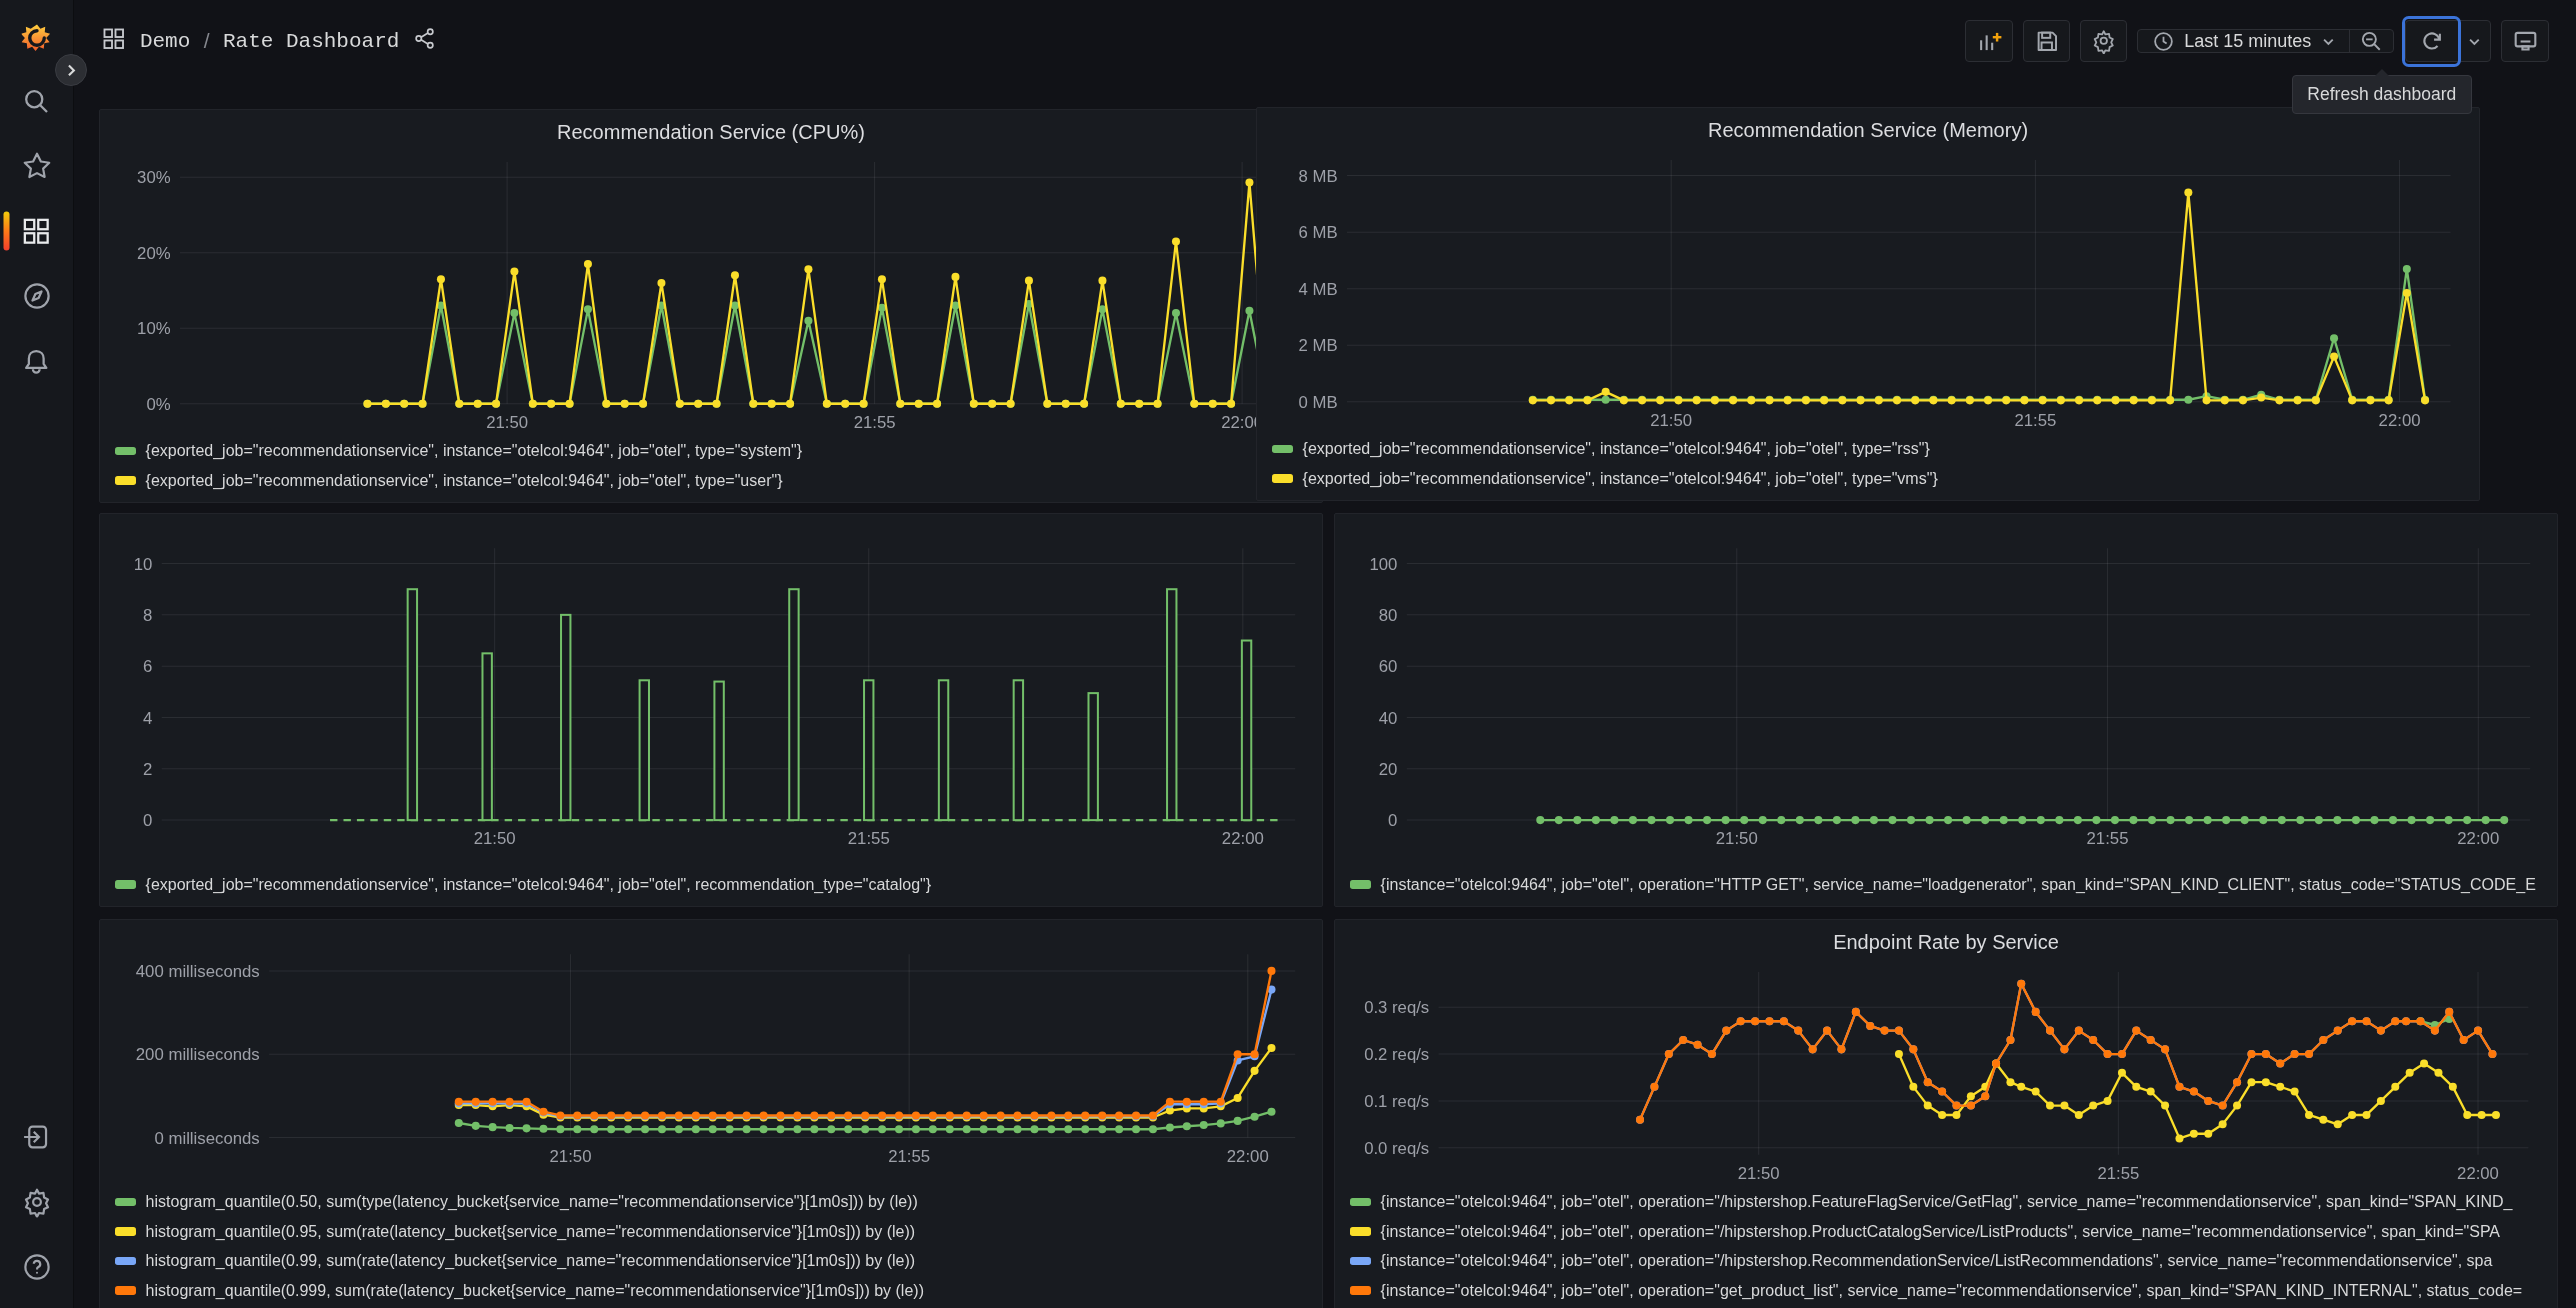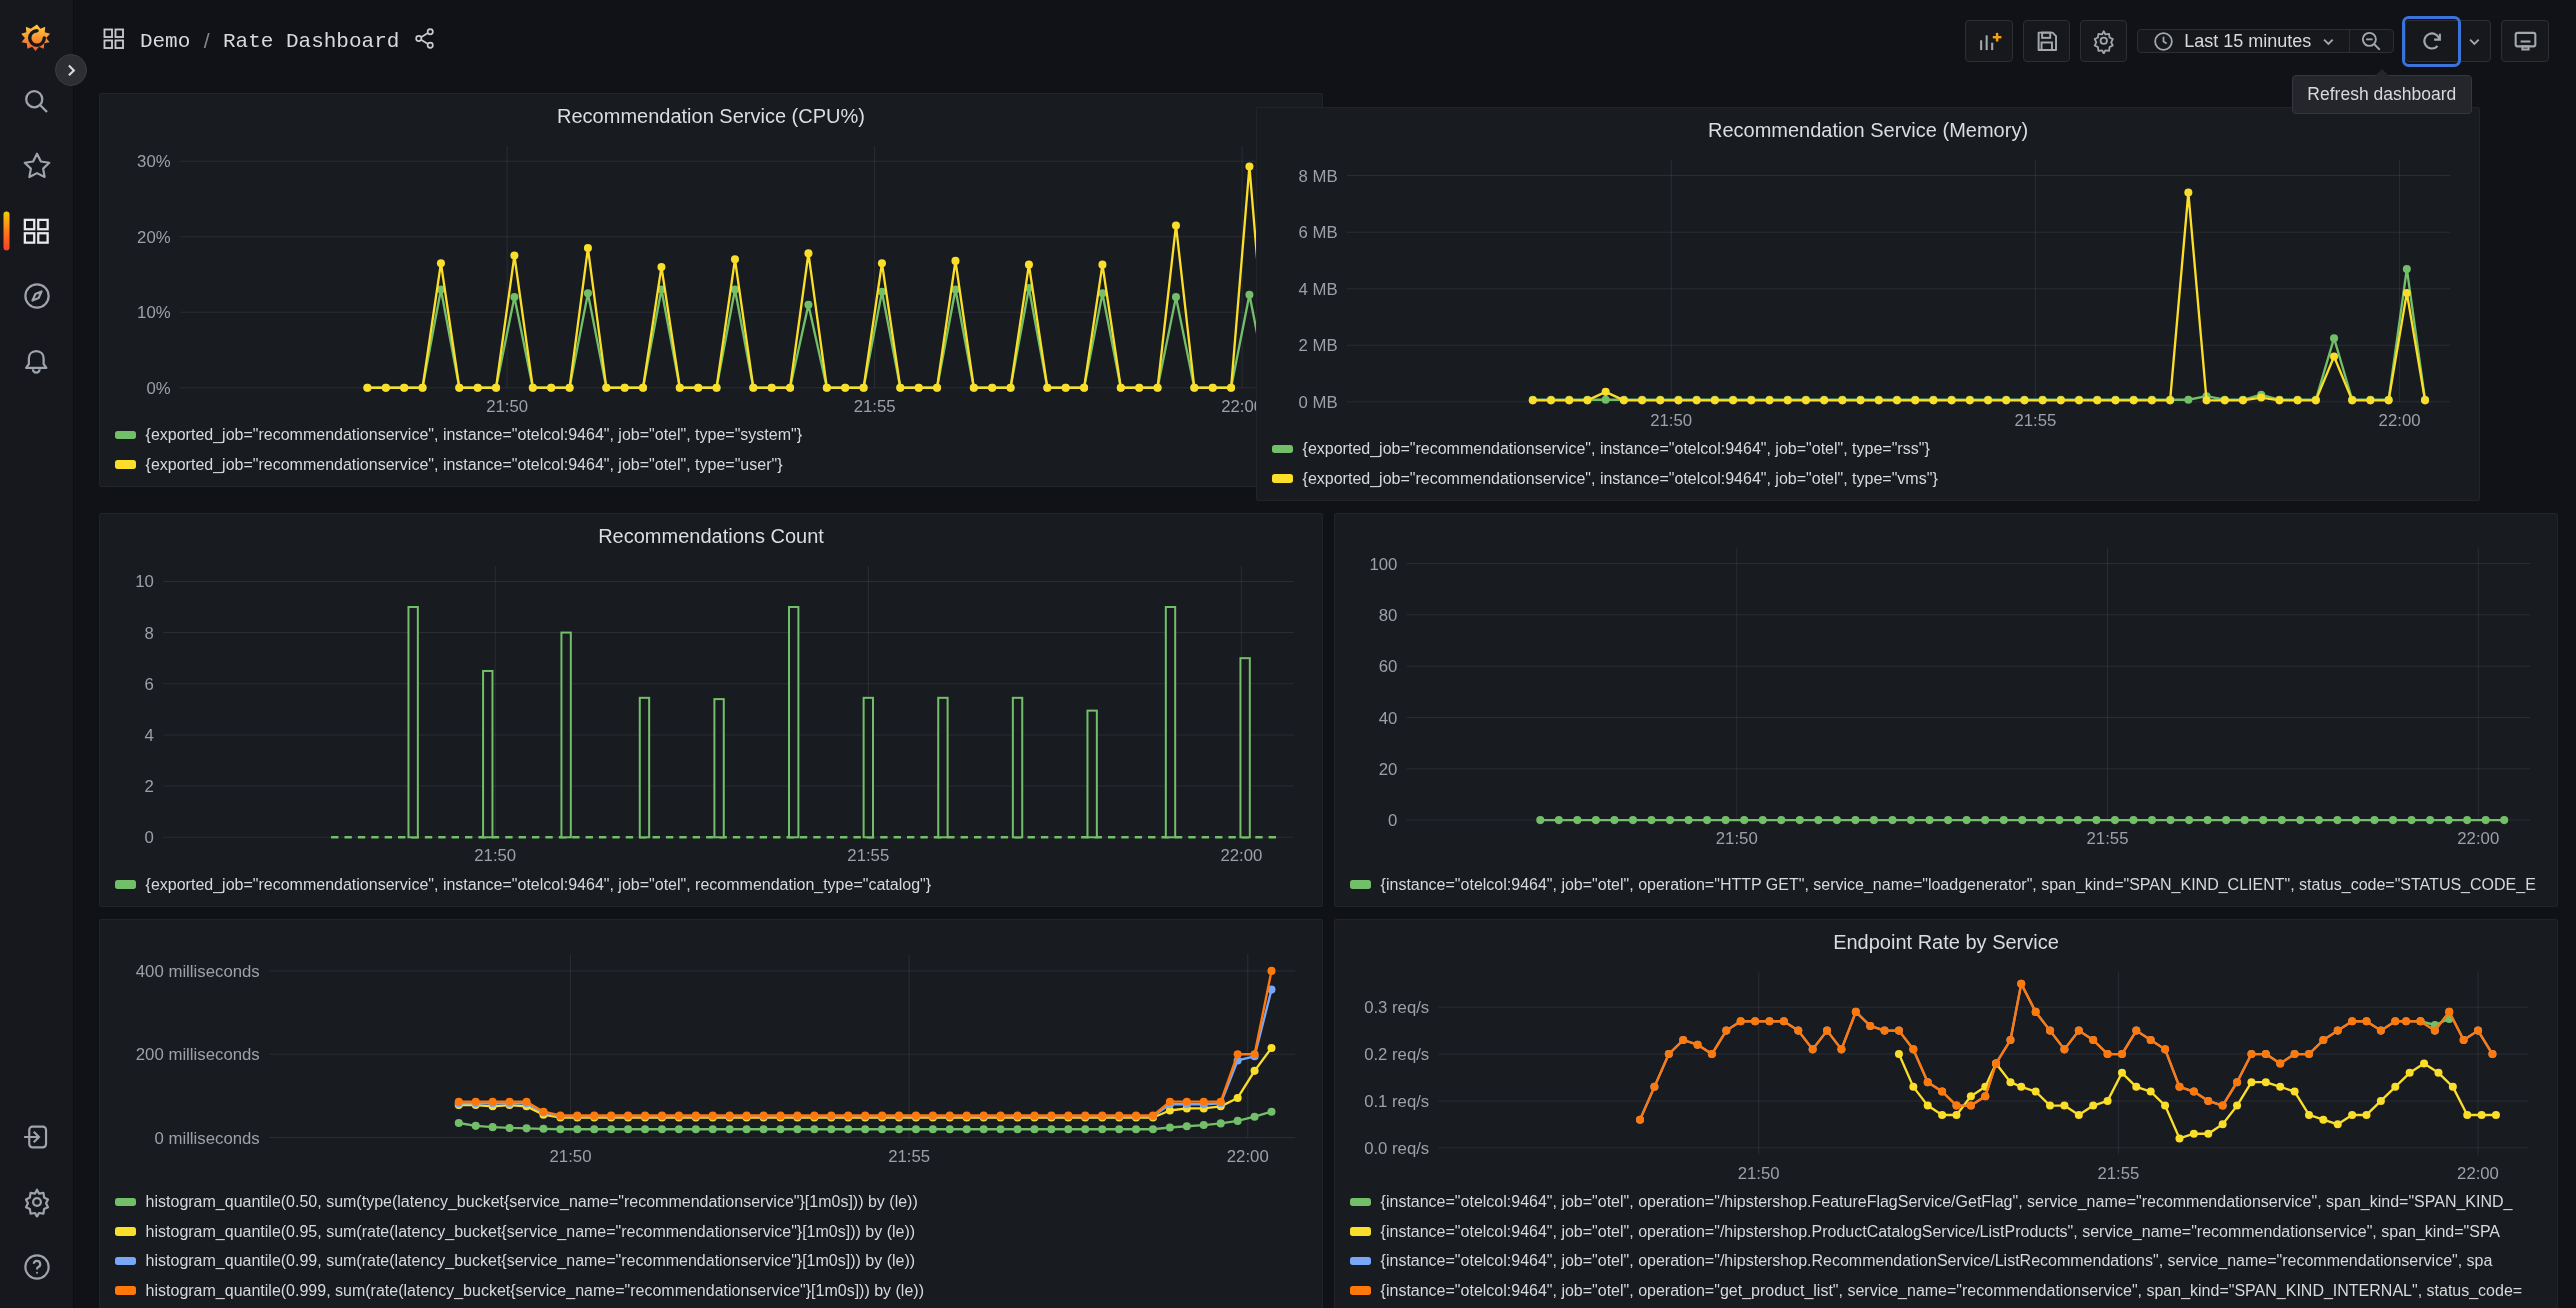--- a/index.html
+++ b/index.html
@@ -46,21 +46,21 @@
     border-left:0.7px solid #2c2e34; cursor:pointer; }
   #tooltip { position:absolute; top:75px; right:104px; background:#24262c; border:0.7px solid #35373e;
     border-radius:4px; padding:8px 14.8px; font-size:17.5px; color:#d8d9da; z-index:20; }
   #tooltip::before { content:""; position:absolute; top:-6.7px; left:50%; transform:translateX(-50%);
     border-left:7.4px solid transparent; border-right:7.4px solid transparent; border-bottom:7.4px solid #24262c; }
 
   
   .panel { position:absolute; width:1224px; height:394px; background:#181b20;
     border:0.7px solid #22242a; border-radius:2px; display:flex; flex-direction:column;
     padding:5.4px 8px 6.7px; }
-  #p0 { left:99px;  top:93px; }
+  #p0 { left:99px;  top:109px; }
   #p1 { left:1256px; top:107px; }
   #p2 { left:99px;  top:513px; }
   #p3 { left:1334px; top:513px; }
   #p4 { left:99px;  top:919px; }
   #p5 { left:1334px; top:919px; }
   .panel-header { height:35px; display:flex; align-items:center; justify-content:center;
     font-size:20px; font-weight:500; color:#dcdde0; cursor:pointer; }
   .plot-wrap { flex:1; min-height:0; }
   .plot-wrap svg { width:100%; height:100%; display:block; }
   .legend { flex:none; }
@@ -502,21 +502,20 @@
         <span class="ltext">{exported_job="recommendationservice", instance="otelcol:9464", job="otel", type="rss"}</span>
       </div>
     <div class="lrow">
         <span class="sw" style="background: rgb(250, 222, 42);"></span>
         <span class="ltext">{exported_job="recommendationservice", instance="otelcol:9464", job="otel", type="vms"}</span>
       </div>
   </div>
 </section>
 
 <section class="panel" id="p2">
-  <div class="panel-header">Recommendations Count</div>
   <div class="plot-wrap">
       <svg viewBox="0 0 1796 471">
         <line x1="575.8151815181519" x2="575.8151815181519" y1="18" y2="423" stroke="rgba(204,204,220,0.10)" stroke-width="1.5"></line>
         <text x="575.8151815181519" y="459" fill="#9da0a8" font-size="25" text-anchor="middle">21:50</text>
         <line x1="1132.9108910891089" x2="1132.9108910891089" y1="18" y2="423" stroke="rgba(204,204,220,0.10)" stroke-width="1.5"></line>
         <text x="1132.9108910891089" y="459" fill="#9da0a8" font-size="25" text-anchor="middle">21:55</text>
         <line x1="1690.0066006600657" x2="1690.0066006600657" y1="18" y2="423" stroke="rgba(204,204,220,0.10)" stroke-width="1.5"></line>
         <text x="1690.0066006600657" y="459" fill="#9da0a8" font-size="25" text-anchor="middle">22:00</text>
         <line x1="80" x2="1768" y1="423" y2="423" stroke="rgba(204,204,220,0.10)" stroke-width="1.5"></line>
         <text x="66" y="432" fill="#9da0a8" font-size="25" text-anchor="end">0</text>

